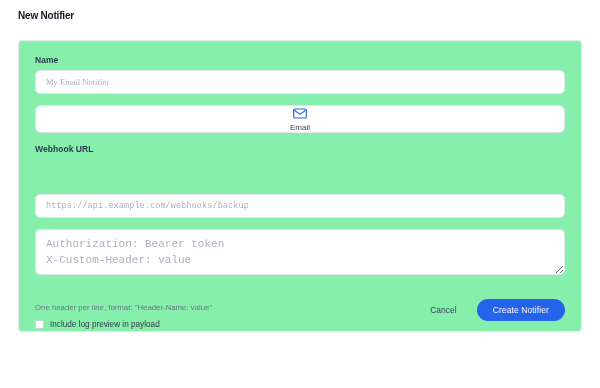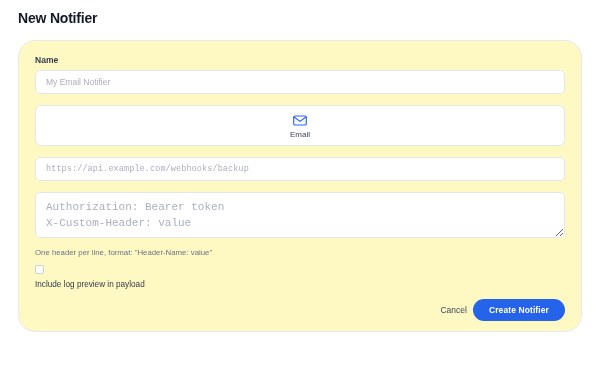--- a/index.html
+++ b/index.html
@@ -10,35 +10,35 @@
     background: #ffffff;
     font-family: "Liberation Sans", sans-serif;
     overflow: hidden;
     position: relative;
   }
 
   .page-title {
     position: absolute;
     left: 18px;
     top: 10px;
-    font-size: 14px;
+    font-size: 10px;
     font-weight: bold;
     color: #121826;
     letter-spacing: -0.2px;
   }
 
   .panel {
     position: absolute;
     left: 18px;
     top: 40px;
     width: 564px;
     height: 292px;
-    background: #fef9c3;
+    background: #86efac;
     border: 1px solid #e7e9ee;
-    border-radius: 17px;
+    border-radius: 4px;
   }
 
   .panel-body {
     padding: 14px 16px 0 16px;
   }
 
   .field-label {
     font-size: 8.5px;
     font-weight: bold;
     color: #303a4d;
@@ -47,42 +47,44 @@
   }
 
   .text-input {
     width: 100%;
     height: 24px;
     border: 1px solid #e3e6ec;
     border-radius: 5px;
     background: #ffffff;
     padding: 0 10px;
     font-size: 8.5px;
-    font-family: Liberation Sans, sans-serif;
+    font-family: Liberation Serif, serif;
     color: #1f2633;
     outline: none;
   }
   .text-input::placeholder { color: #a9afbc; }
 
   .mono-input {
     font-family: "Liberation Mono", monospace;
     font-size: 8.5px;
     letter-spacing: 0.1px;
+    margin-top: 35px;
   }
   .mono-input::placeholder {
     color: #aab0bd;
     font-family: "Liberation Mono", monospace;
   }
 
   .field-block { margin-bottom: 11px; }
 
   
   .type-row {
     display: flex;
     gap: 18px;
+    flex-direction: column;
   }
 
   .type-card {
     flex: 1;
     height: 41px;
     border: 1px solid #e3e6ec;
     border-radius: 6px;
     background: #ffffff;
     display: flex;
     flex-direction: column;
@@ -141,30 +143,29 @@
     outline: none;
   }
   .headers-area::placeholder {
     color: #aab0bd;
     font-family: "Liberation Mono", monospace;
   }
 
   .helper-text {
     font-size: 7.8px;
     color: #6a7384;
-    margin-top: 6px;
+    margin-top: 24px;
   }
 
   .checkbox-row {
     display: flex;
-    align-items: flex-start;
+    align-items: flex-end;
     gap: 6px;
     margin-top: 8px;
     cursor: pointer;
-    flex-direction: column;
   }
 
   .checkbox-box {
     width: 9px;
     height: 9px;
     border: 1px solid #ccd1da;
     border-radius: 2px;
     background: #fff;
     flex: none;
   }
@@ -177,36 +178,37 @@
   
   .panel-footer {
     position: absolute;
     left: 12px;
     right: 0;
     bottom: 0;
     height: 42px;
     display: flex;
     align-items: center;
     justify-content: flex-end;
+    gap: 14px;
     padding-right: 16px;
   }
 
   .btn-cancel {
     font-size: 8.5px;
     color: #3e4756;
     background: none;
     border: none;
     font-family: "Liberation Sans", sans-serif;
     cursor: pointer;
     padding: 4px 6px;
   }
 
   .btn-primary {
     font-size: 8.5px;
-    font-weight: bold;
+    font-weight: normal;
     color: #ffffff;
     background: #2563eb;
     border: none;
     border-radius: 12px;
     padding: 0 16px;
     height: 22px;
     font-family: "Liberation Sans", sans-serif;
     cursor: pointer;
     letter-spacing: 0.1px;
   }
@@ -237,20 +239,21 @@
           </span>
           <span class="type-label">Email</span>
         </div>
 
 
 
       </div>
     </div>
 
     <div class="field-block">
+      <div class="field-label">Webhook URL</div>
       <input class="text-input mono-input" type="text" placeholder="https://api.example.com/webhooks/backup" style="">
     </div>
 
     <div>
       <textarea class="headers-area" placeholder="Authorization: Bearer token
 X-Custom-Header: value" style=""></textarea>
       <div class="helper-text">One header per line, format: "Header-Name: value"</div>
 
       <div class="checkbox-row">
         <span class="checkbox-box"></span>

